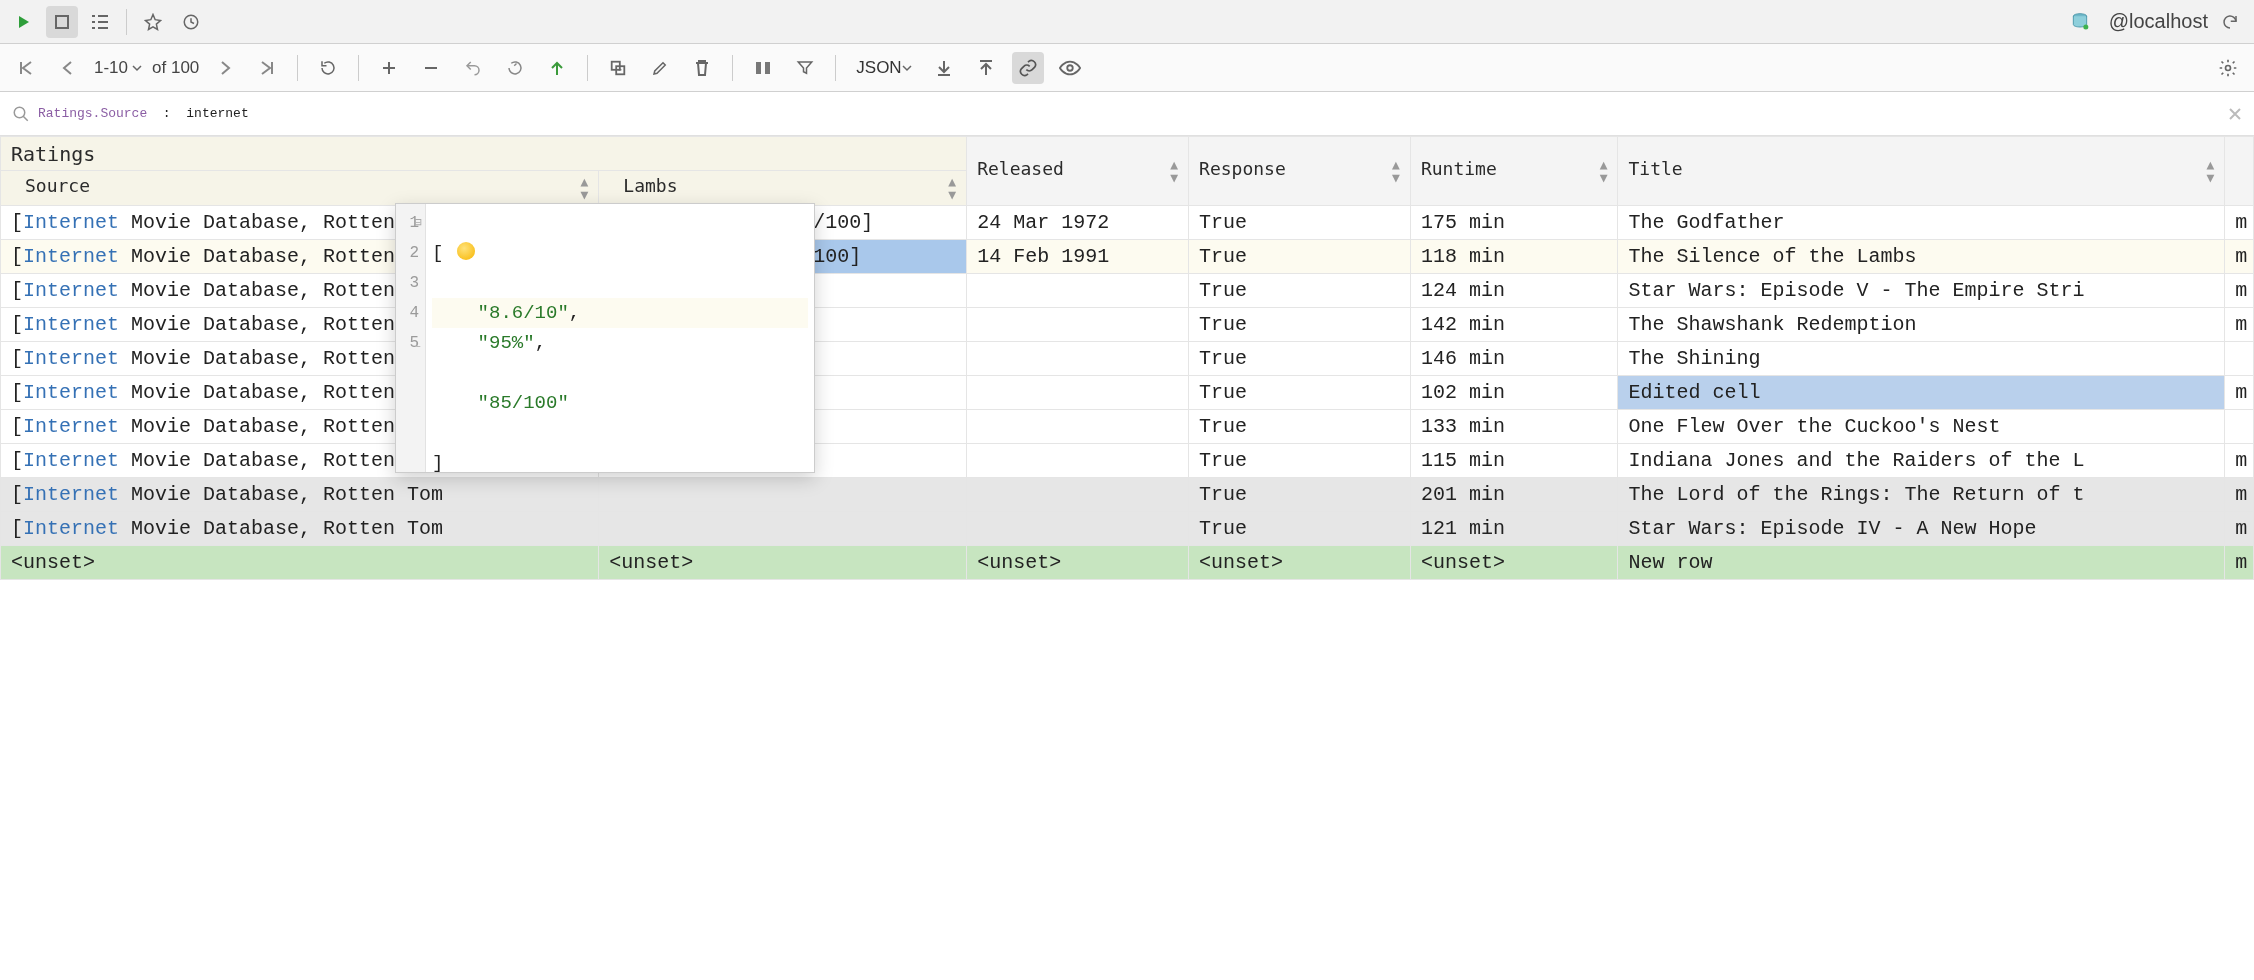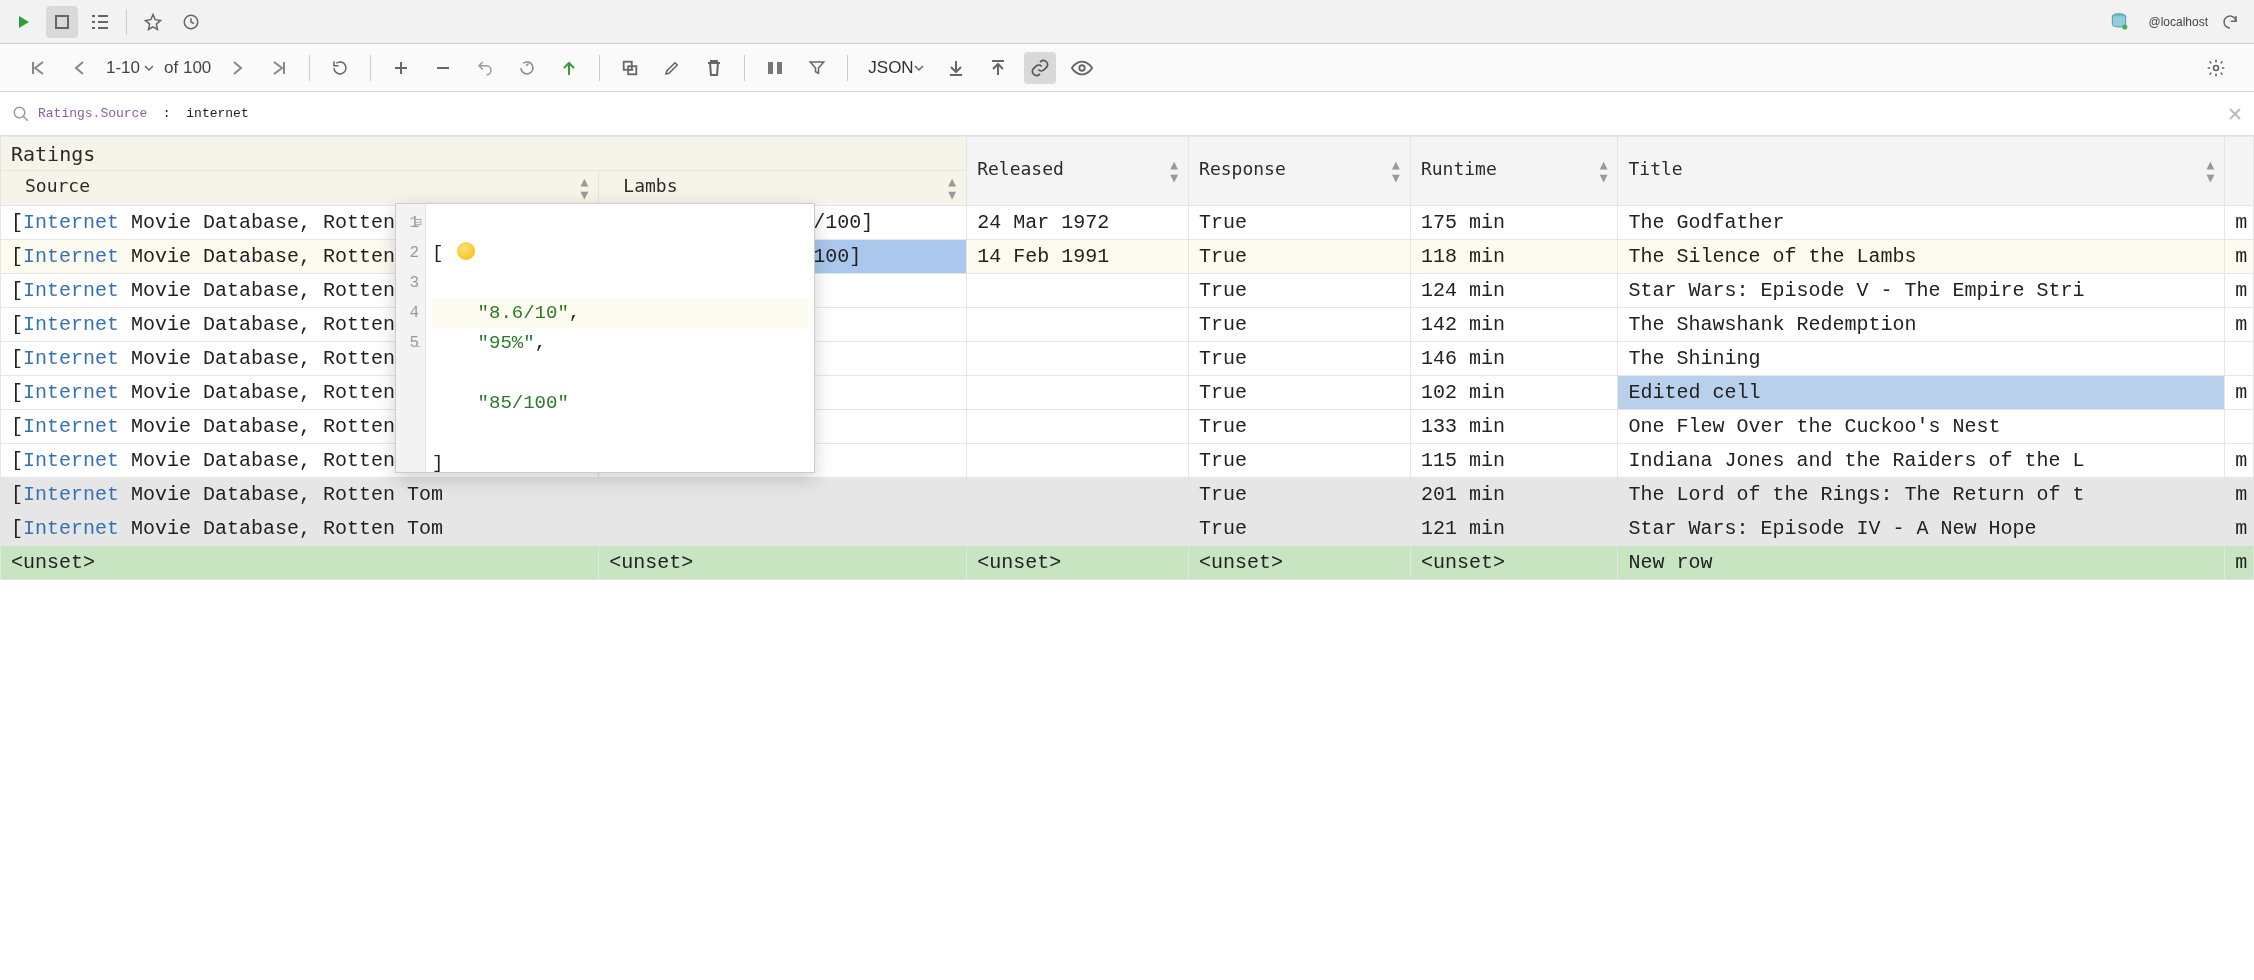--- a/index.html
+++ b/index.html
@@ -25,30 +25,30 @@
   }
   .tb-btn {
     width: 32px; height: 32px;
     display: flex; align-items: center; justify-content: center;
     border-radius: 4px;
     color: #666;
   }
   .tb-btn.active { background: #d9d9d9; }
   .tb-sep { width: 1px; height: 26px; background: #ccc; margin: 0 4px; }
   .tb-spacer { flex: 1; }
-  .db-label { font-family: -apple-system, "Segoe UI", sans-serif; font-size: 12px; color: #444; margin-left: 7px; }
+  .db-label { font-family: -apple-system, "Segoe UI", sans-serif; font-size: 20px; color: #444; margin-left: 7px; }
 
   
   .toolbar2 {
     height: 48px;
     background: #fafafa;
     border-bottom: 1px solid #d0d0d0;
     display: flex;
     align-items: center;
-    padding: 0 22px;
+    padding: 0 10px;
     gap: 10px;
   }
   .toolbar2 .tb-btn { color: #707070; }
   .page-label { font-family: -apple-system, "Segoe UI", sans-serif; font-size: 17px; color: #444; display:flex; align-items:center; gap:4px;}
   .dropdown-text { font-family: -apple-system, "Segoe UI", sans-serif; font-size: 17px; color: #333; display:flex; align-items:center; gap:0; padding:4px 6px; border-radius:4px;}
   .toolbar2 .tb-btn.hl { background:#d9d9d9; }
 
   
   .filter-row {
     height: 44px;

